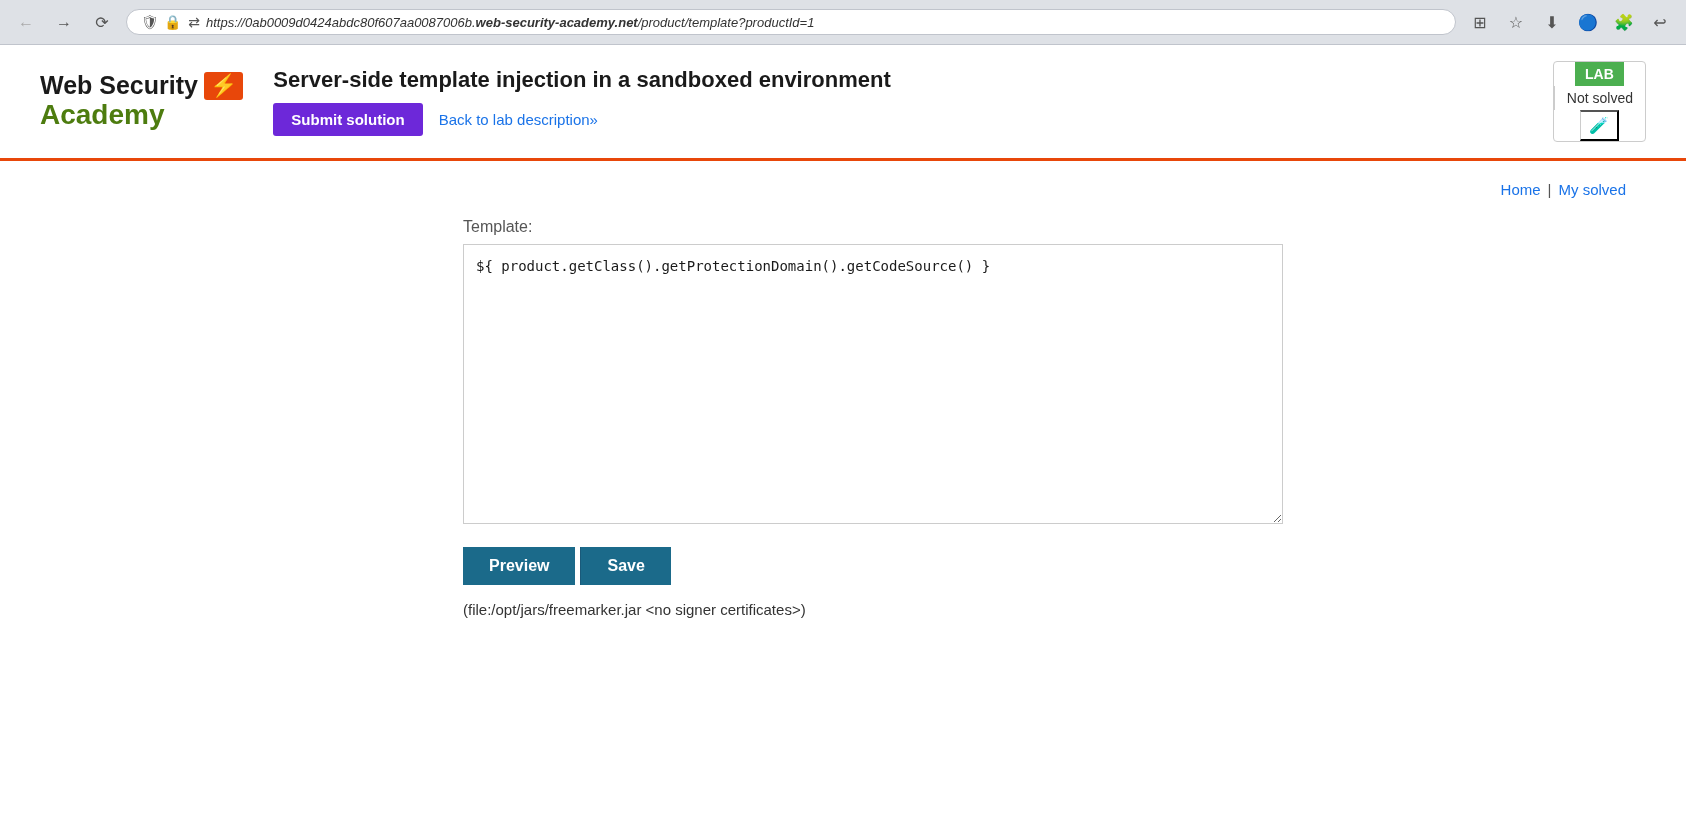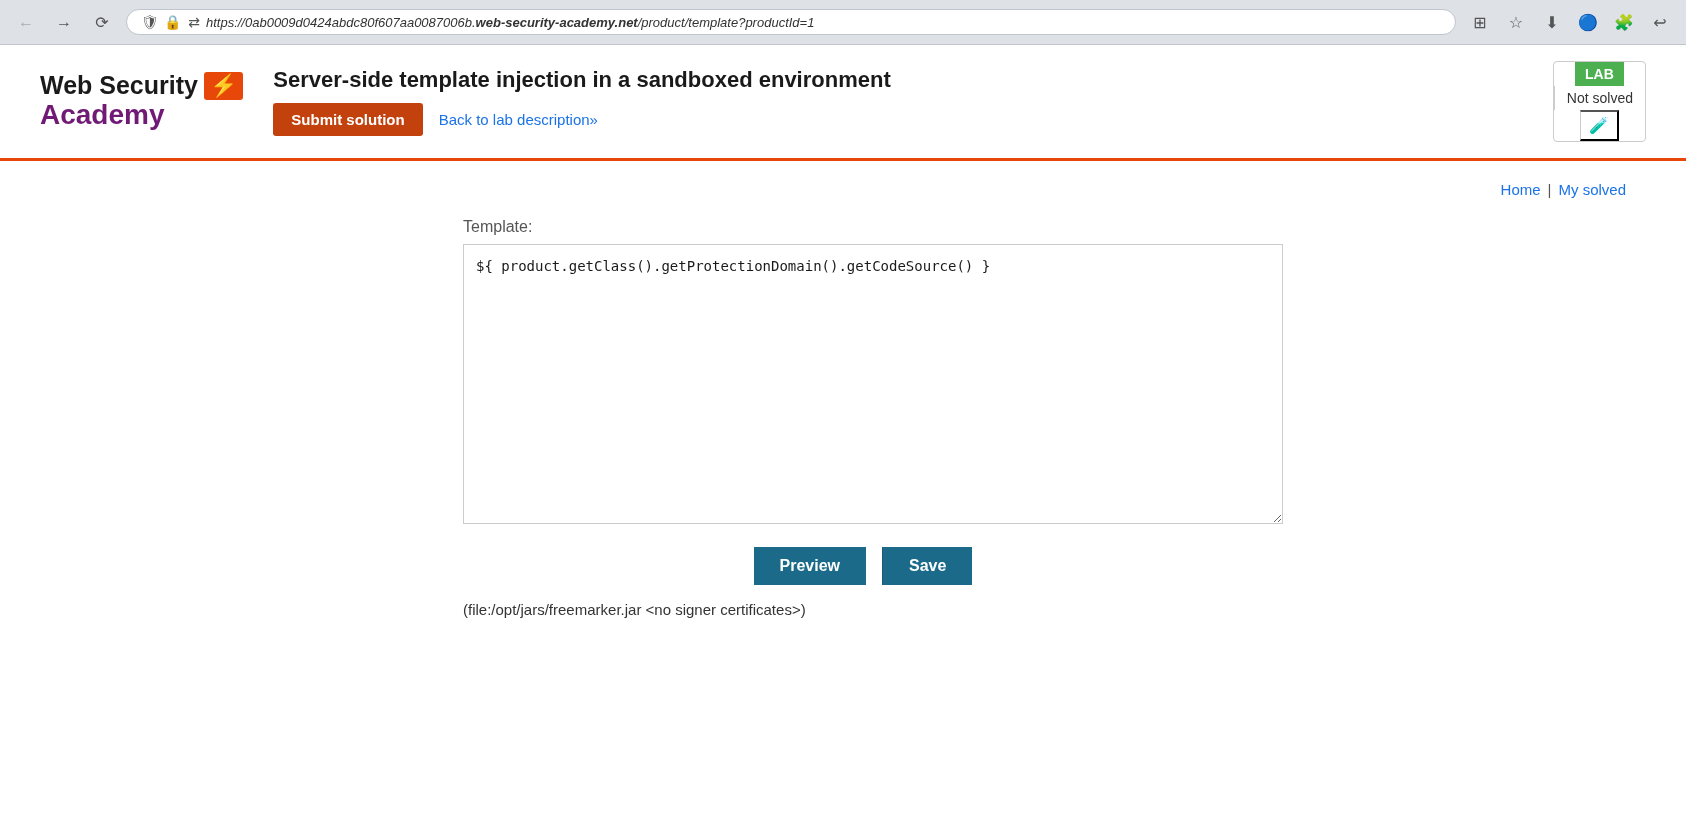--- a/index.html
+++ b/index.html
@@ -87,41 +87,41 @@
     .logo-icon {
       background: #e8470a;
       color: #fff;
       font-size: 22px;
       padding: 2px 6px;
       border-radius: 3px;
     }
     .logo-sub {
       font-size: 28px;
       font-weight: bold;
-      color: #701a75;
+      color: #4d7c0f;
     }
 
     .header-right {
       flex: 1;
       display: flex;
       flex-direction: column;
       gap: 10px;
       justify-content: center;
     }
     .lab-title {
       font-size: 22px;
       color: #1a1a1a;
     }
     .header-actions {
       display: flex;
       align-items: center;
       gap: 16px;
     }
     .submit-btn {
-      background: #c2410c;
+      background: #6d28d9;
       color: #fff;
       border: none;
       padding: 8px 18px;
       font-size: 15px;
       font-weight: bold;
       border-radius: 3px;
       cursor: pointer;
     }
     .back-link {
       color: #1a73e8;
@@ -206,23 +206,22 @@
       border: 1px solid #ccc;
       padding: 12px;
       font-size: 14px;
       font-family: monospace;
       resize: both;
       color: #1a1a1a;
       line-height: 1.4;
     }
     .form-buttons {
       display: flex;
-      gap: 16px;
+      gap: 5px;
       margin-top: 20px;
-      justify-content: center;
     }
     .preview-btn {
       background: #1b6a8a;
       color: #fff;
       border: none;
       padding: 10px 26px;
       font-size: 16px;
       font-weight: bold;
       cursor: pointer;
     }

